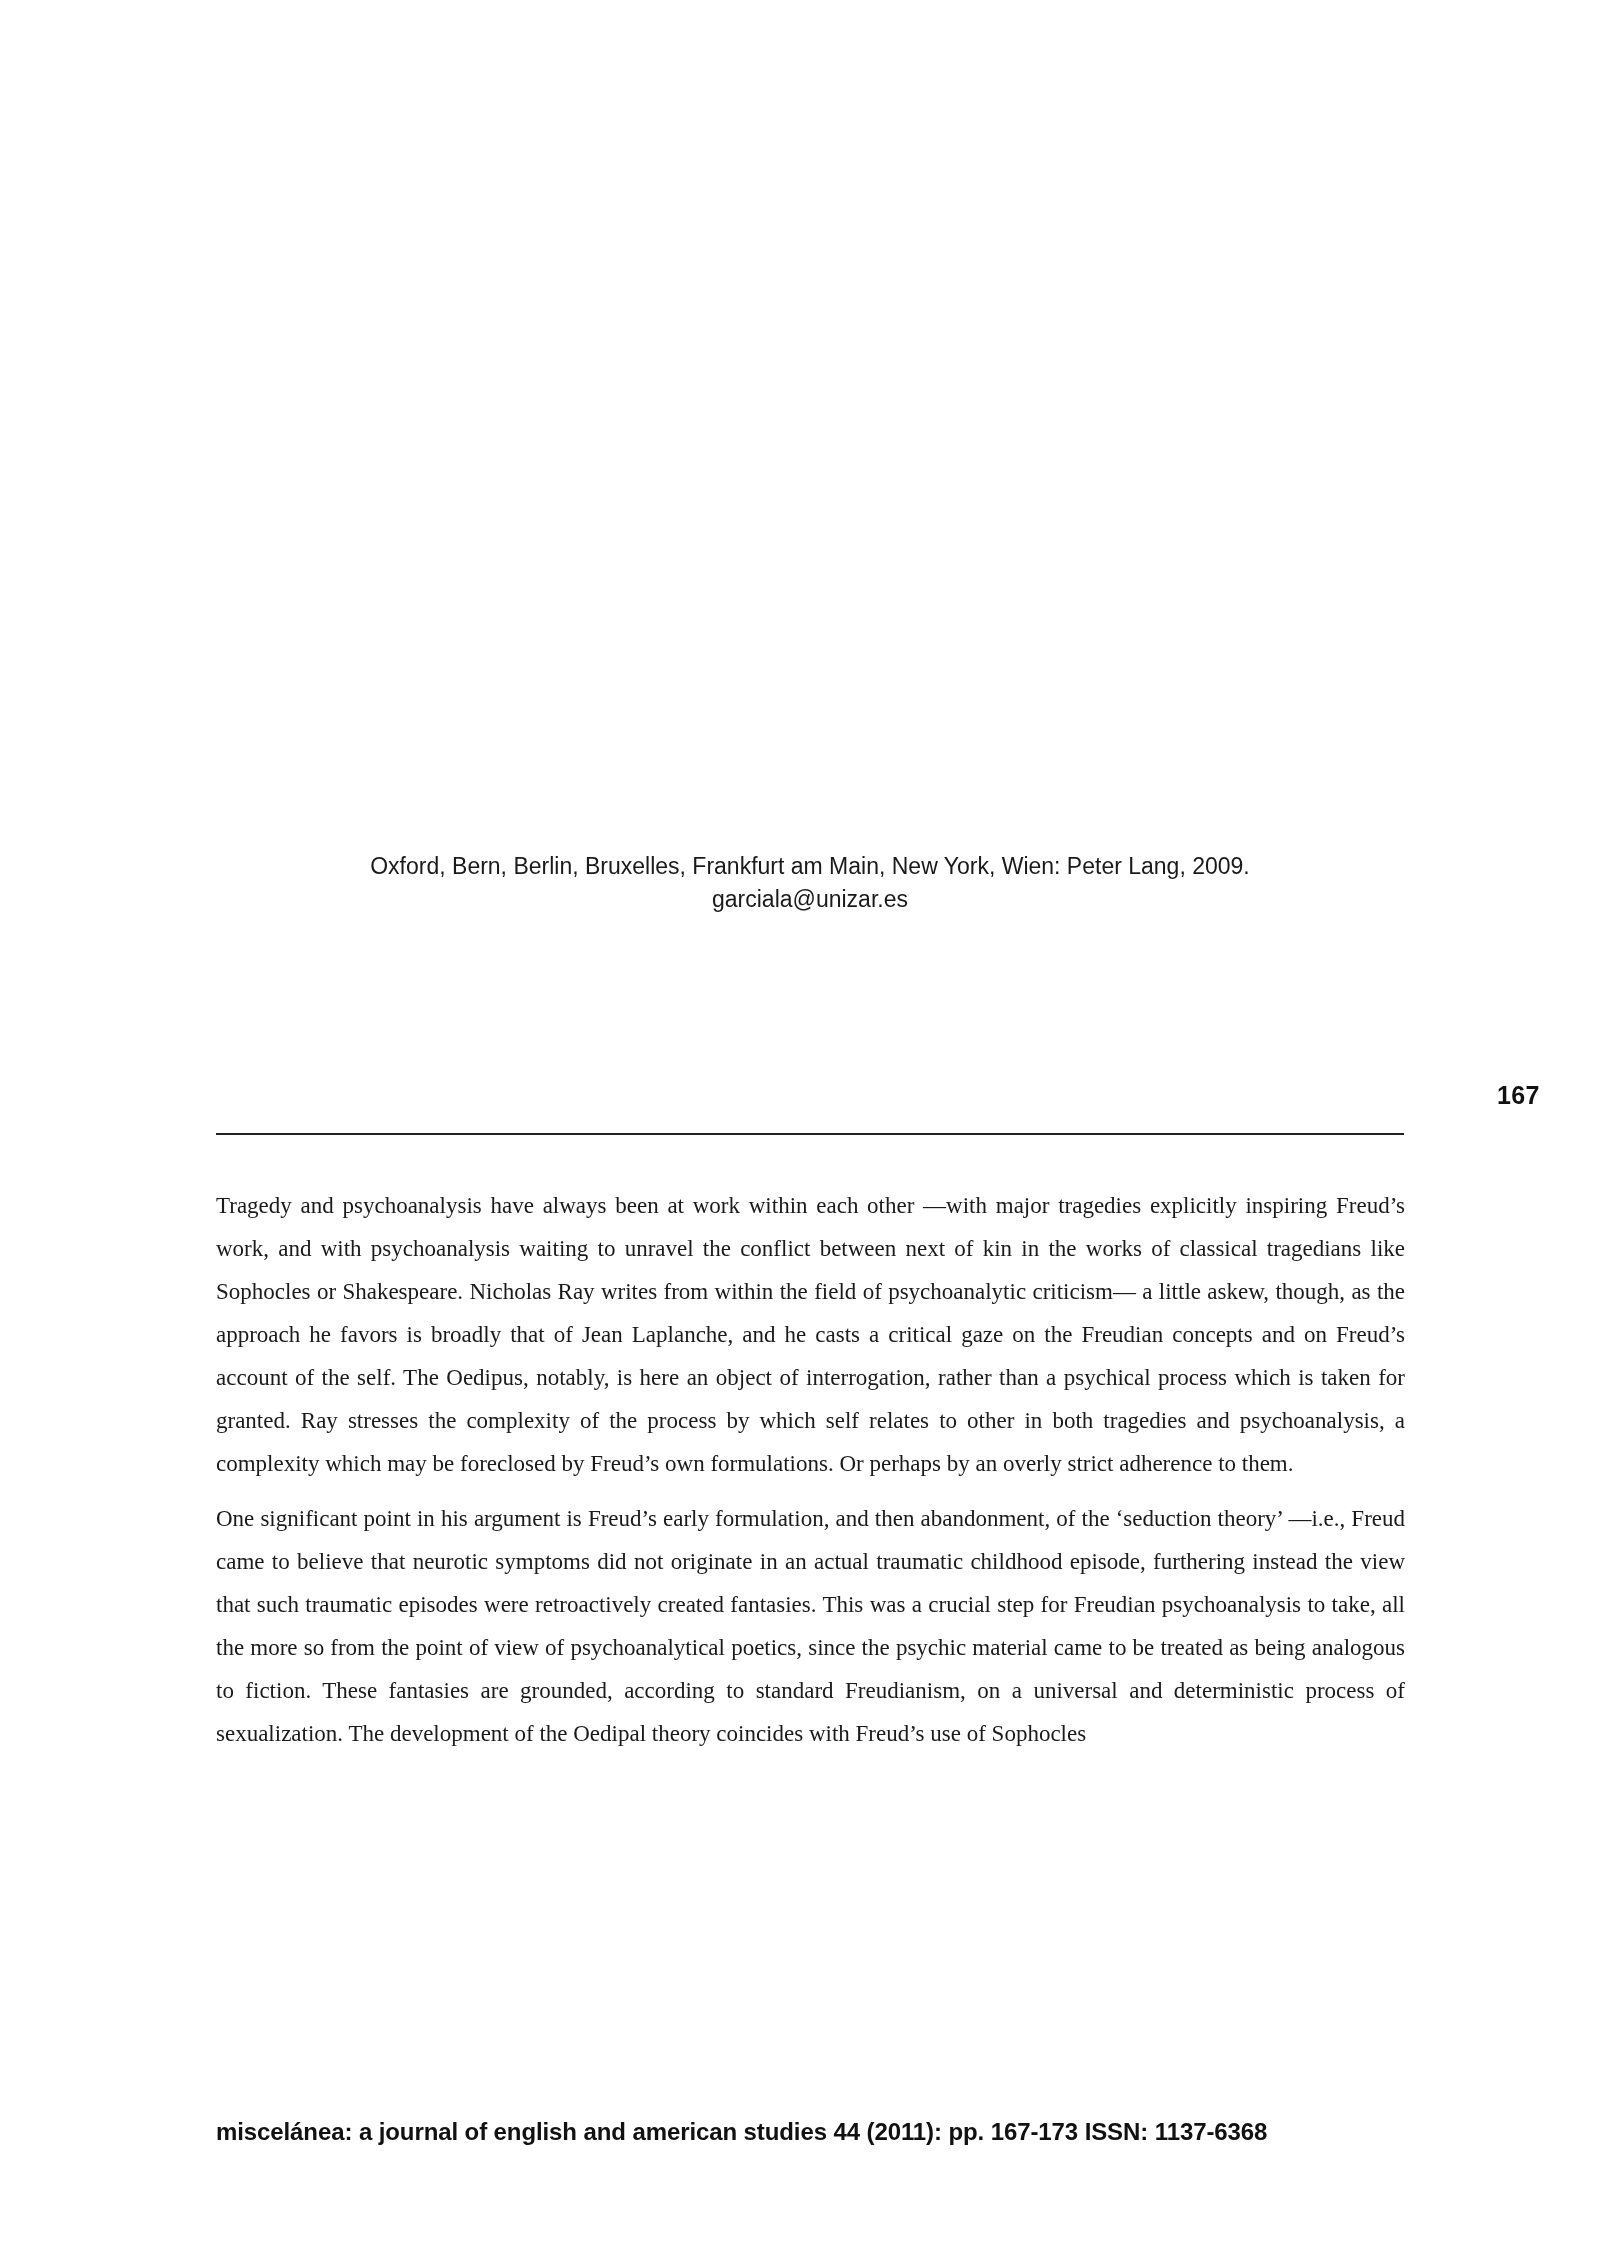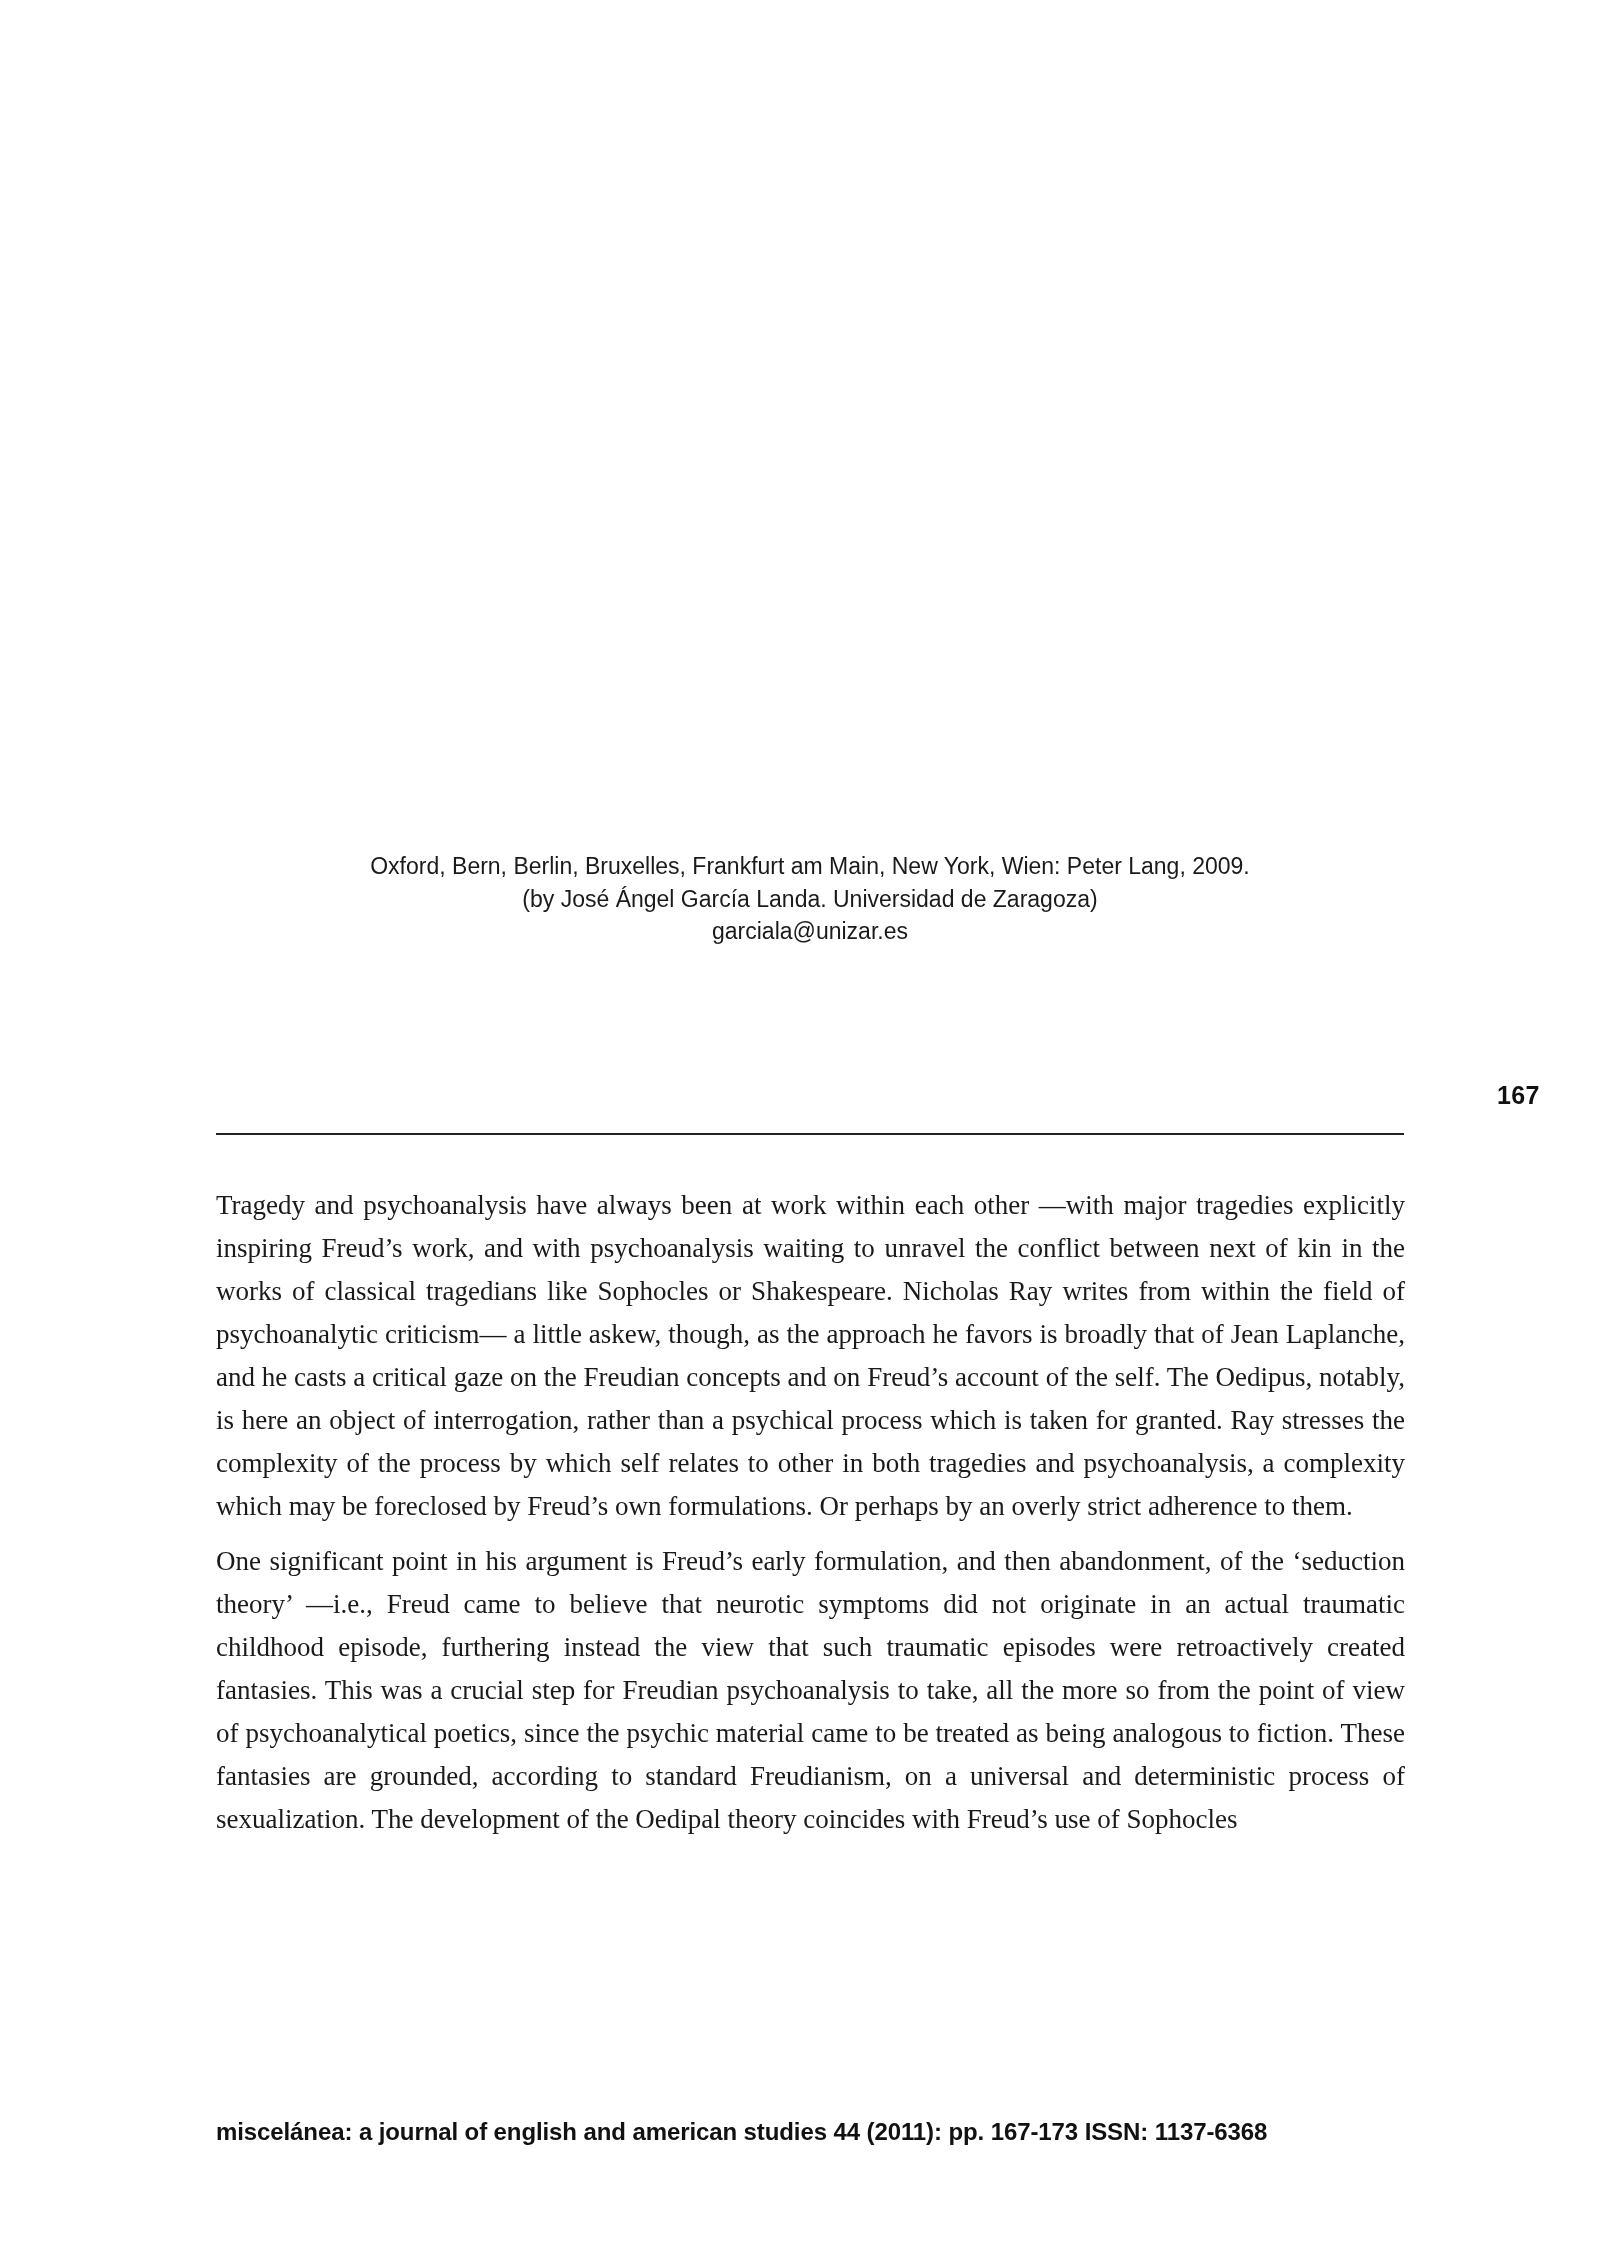--- a/index.html
+++ b/index.html
@@ -87,21 +87,21 @@
   .body-col {
     position: absolute;
     left: 216px;
     top: 1184px;
     width: 1189px;
   }
 
   .body-col p {
     margin: 0 0 12px 0;
     font-family: "Liberation Serif", serif;
-    font-size: 27px;
+    font-size: 23px;
     line-height: 43px;
     text-align: justify;
     text-justify: inter-word;
     color: #1a1a1a;
     hyphens: none;
     -webkit-hyphens: none;
   }
 
   .body-col p:last-child {
     margin-bottom: 0;
@@ -120,21 +120,20 @@
     white-space: nowrap;
   }
 </style>
 </head>
 <body>
 
 <div class="page">
 
   <div class="header-block">
     <div class="imprint-line">Oxford, Bern, Berlin, Bruxelles, Frankfurt am Main, New York, Wien: Peter Lang, 2009.</div>
-    <div class="reviewer-line">(by José Ángel García Landa. Universidad de Zaragoza)</div>
     <div class="reviewer-email">garciala@unizar.es</div>
   </div>
 
   <div class="header-rule"></div>
 
   <div class="folio">167</div>
 
   <div class="body-col">
     <p>Tragedy and psychoanalysis have always been at work within each other —with major tragedies explicitly inspiring Freud’s work, and with psychoanalysis waiting to unravel the conflict between next of kin in the works of classical tragedians like Sophocles or Shakespeare. Nicholas Ray writes from within the field of psychoanalytic criticism— a little askew, though, as the approach he favors is broadly that of Jean Laplanche, and he casts a critical gaze on the Freudian concepts and on Freud’s account of the self. The Oedipus, notably, is here an object of interrogation, rather than a psychical process which is taken for granted. Ray stresses the complexity of the process by which self relates to other in both tragedies and psychoanalysis, a complexity which may be foreclosed by Freud’s own formulations. Or perhaps by an overly strict adherence to them.</p>
     <p>One significant point in his argument is Freud’s early formulation, and then abandonment, of the ‘seduction theory’ —i.e., Freud came to believe that neurotic symptoms did not originate in an actual traumatic childhood episode, furthering instead the view that such traumatic episodes were retroactively created fantasies. This was a crucial step for Freudian psychoanalysis to take, all the more so from the point of view of psychoanalytical poetics, since the psychic material came to be treated as being analogous to fiction. These fantasies are grounded, according to standard Freudianism, on a universal and deterministic process of sexualization. The development of the Oedipal theory coincides with Freud’s use of Sophocles</p>

